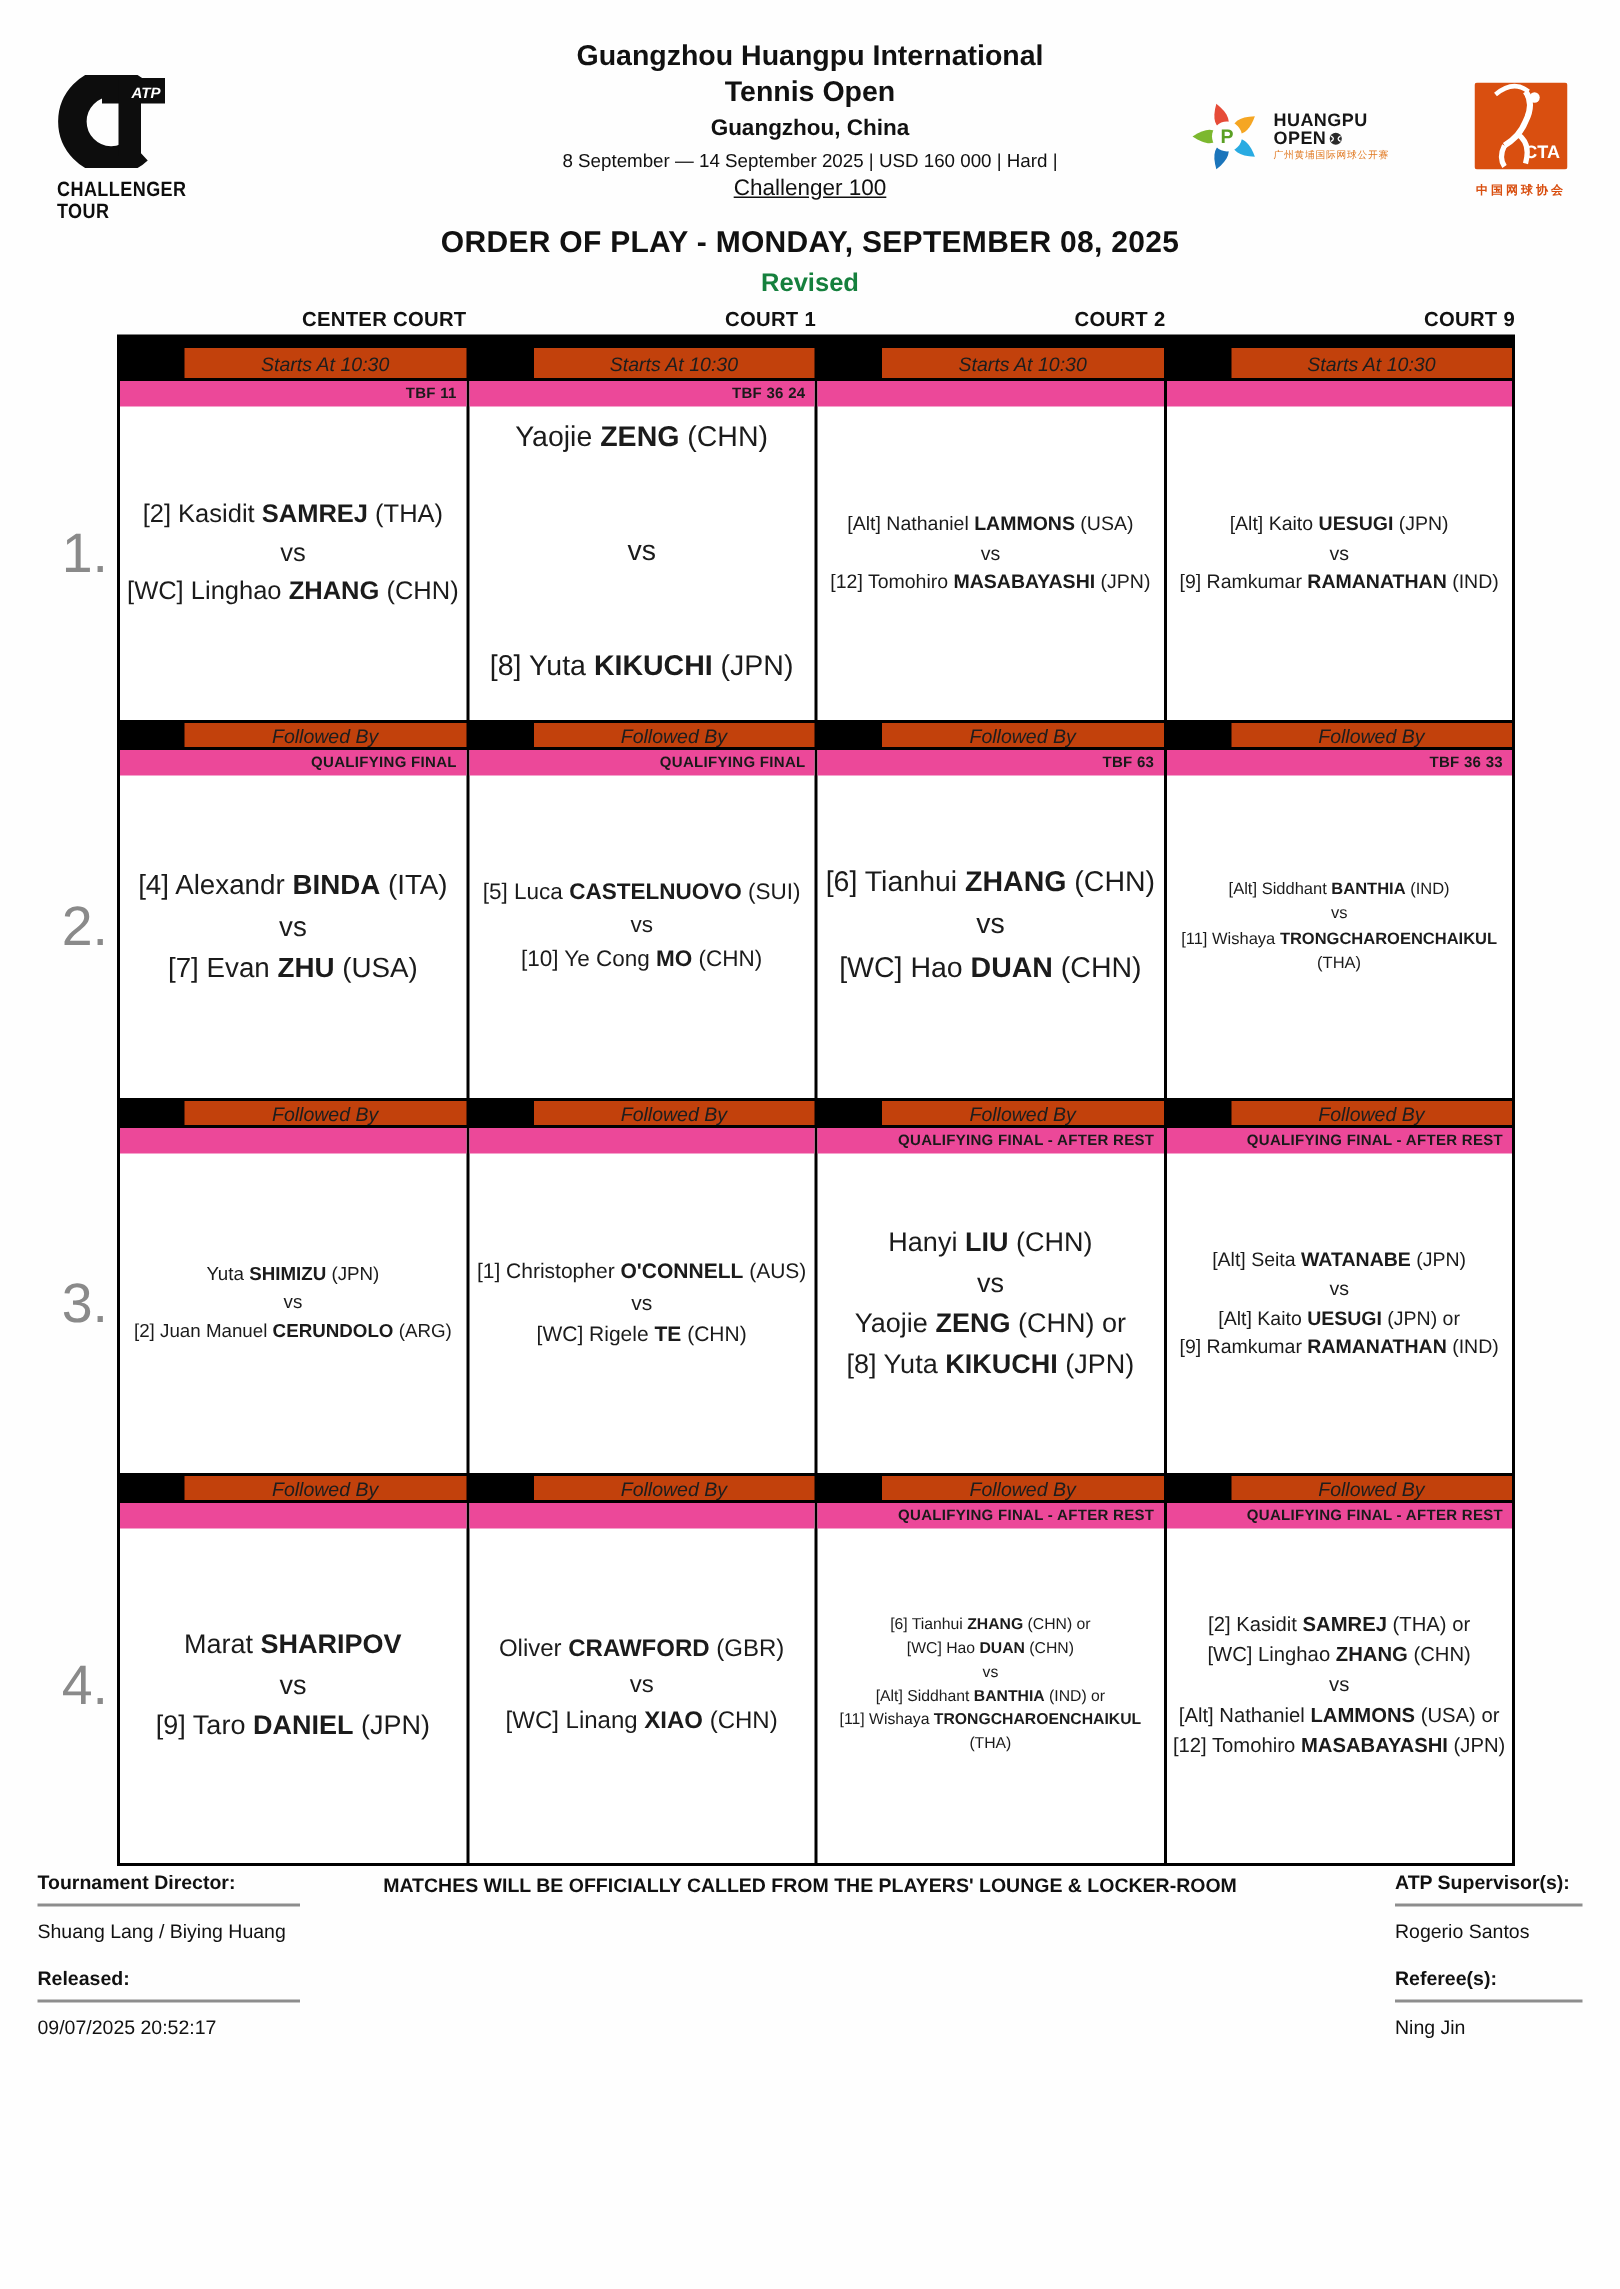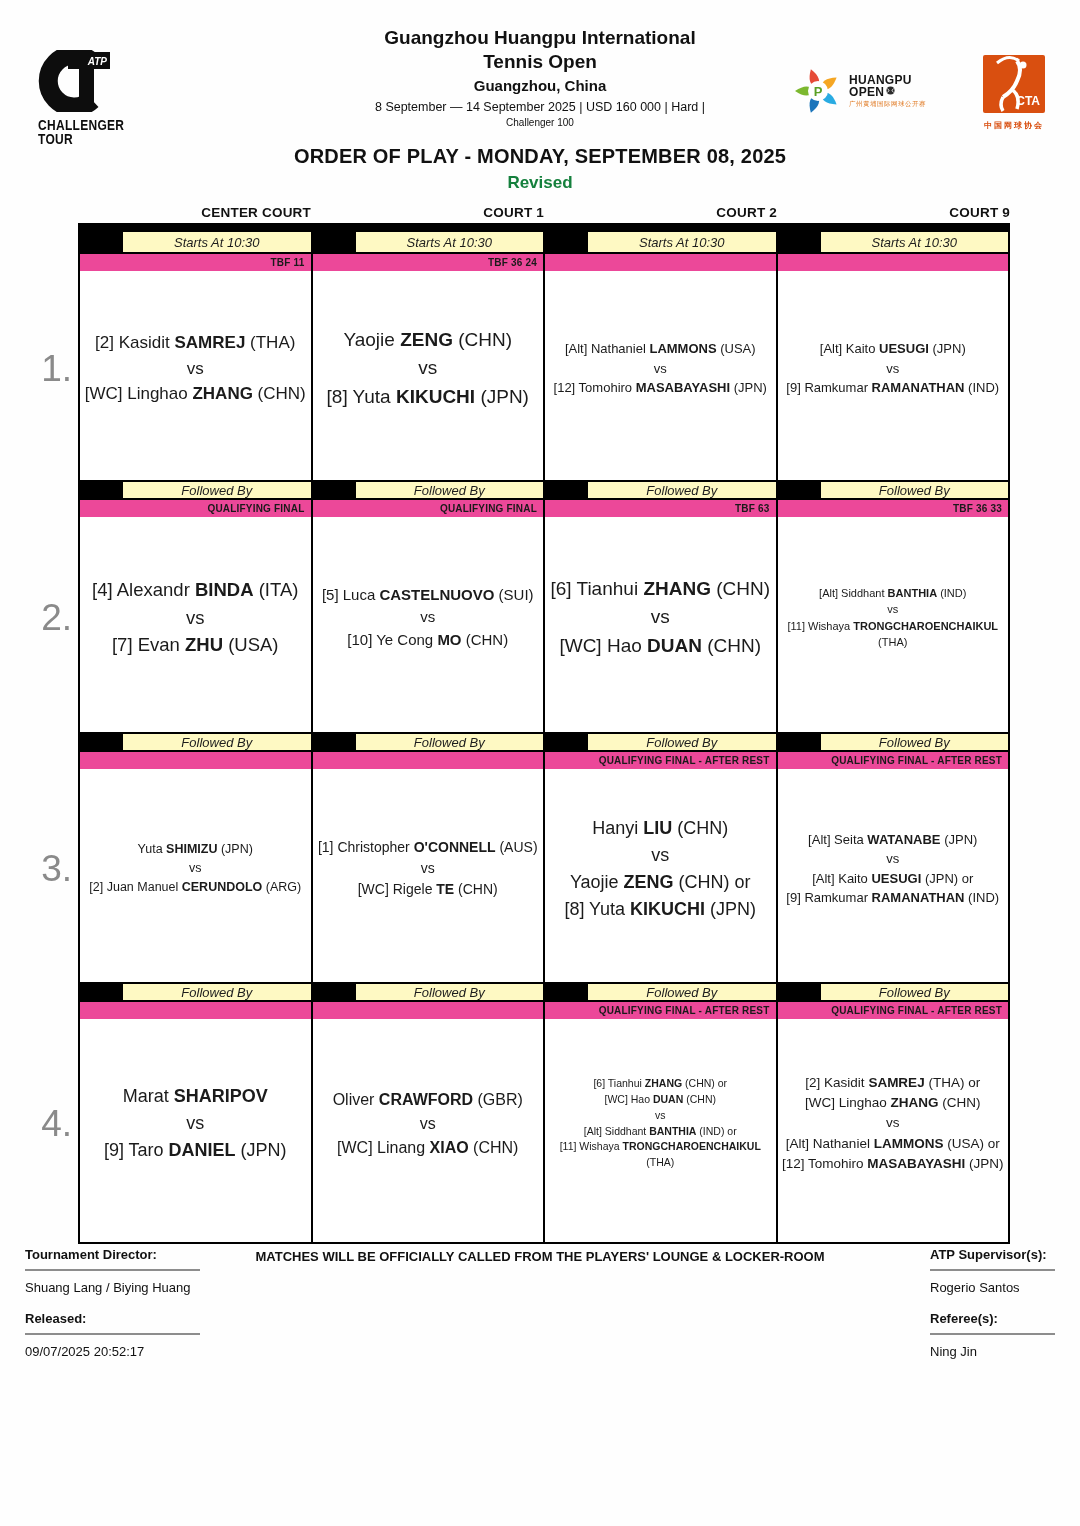--- a/index.html
+++ b/index.html
@@ -8,21 +8,21 @@
     position: relative; width: 1080px; height: 1526px; margin: 0 auto;
     background: #fefefe; color: #111;
     font-family: "Liberation Sans", sans-serif; overflow: hidden;
   }
 
   
   .title-block { position: absolute; top: 26px; left: 0; right: 0; text-align: center; }
   .t1 { font-size: 19px; font-weight: bold; line-height: 1.25; }
   .t3 { font-size: 15px; font-weight: bold; margin-top: 3px; }
   .t4 { font-size: 12.5px; margin-top: 6px; }
-  .t5 { font-size: 10px; margin-top: 3px; }
+  .t5 { font-size: 15px; margin-top: 3px; text-decoration: underline; }
   .order-title { font-size: 20px; font-weight: bold; margin-top: 17px; letter-spacing: .2px; }
   .revised { font-size: 17px; font-weight: bold; margin-top: 5px; }
 
   .atp-logo { position: absolute; left: 38px; top: 50px; width: 96px; }
   .atp-text { font-weight: bold; font-size: 12px; line-height: 1.05; letter-spacing: .3px; margin-top: 2px; color: #0d0d0d; transform: scaleY(1.15); transform-origin: top left; }
 
   .hp-logo { position: absolute; left: 793px; top: 66px; display: flex; align-items: center; gap: 6px; }
   .hp-text { line-height: 1; }
   .hp-main { font-size: 12px; font-weight: 900; letter-spacing: .3px; color: #161616; }
   .hp-sub { font-size: 6.5px; color: #e07820; margin-top: 3px; letter-spacing: .5px; }
@@ -33,21 +33,21 @@
   
   .schedule { position: absolute; left: 78px; top: 201px; width: 932px; }
   .court-names { display: grid; grid-template-columns: repeat(4, 1fr); height: 22px; align-items: center; text-align: right; font-weight: bold; font-size: 13.5px; letter-spacing: .2px; }
   .black-bar { height: 9px; background: #000; }
   .grid {
     display: grid; grid-template-columns: repeat(4, 1fr);
     grid-template-rows: 20px 226px 16px 232px 16px 230px 16px 240px;
     gap: 2px; background: #000;
     border: 2px solid #000; border-top: none;
   }
-  .bar { background: #fef9c3; display: flex; align-items: center; justify-content: center; font-style: italic; font-size: 13px; color: #1d1d1d; margin-left: 43px; }
+  .bar { background: #c2410c; display: flex; align-items: center; justify-content: center; font-style: italic; font-size: 13px; color: #1d1d1d; margin-left: 43px; }
   .match { background: #fff; display: flex; flex-direction: column; }
   .note { height: 17px; background: #ec4899; font-size: 10px; font-weight: bold; text-align: right; padding: 3px 6px 0 0; letter-spacing: .2px; color: #1a1a1a; }
   .mbody { flex: 1; display: flex; flex-direction: column; justify-content: center; align-items: center; text-align: center; padding: 0 4px 14px 4px; line-height: 1.5; color: #1b1b1b; }
   .mline b { font-weight: bold; }
   .row-num { position: absolute; left: 26px; width: 46px; text-align: right; font-size: 37px; color: #8a8a8a; }
 
   
   .footer-center { position: absolute; top: 1247px; left: 0; right: 0; text-align: center; font-weight: bold; font-size: 13px; line-height: 1.55; }
   .foot-col { position: absolute; top: 1247px; font-size: 13px; }
   .foot-left { left: 25px; }
@@ -92,21 +92,21 @@
         <path d="M0,-23 C6,-14 6,-8 0,-4 C-6,-8 -6,-14 0,-23Z" fill="#f5a623" transform="rotate(54)"></path>
         <path d="M0,-23 C6,-14 6,-8 0,-4 C-6,-8 -6,-14 0,-23Z" fill="#29abe2" transform="rotate(126)"></path>
         <path d="M0,-23 C6,-14 6,-8 0,-4 C-6,-8 -6,-14 0,-23Z" fill="#1b75bb" transform="rotate(198)"></path>
         <path d="M0,-23 C6,-14 6,-8 0,-4 C-6,-8 -6,-14 0,-23Z" fill="#7cb82f" transform="rotate(270)"></path>
         <circle cx="0" cy="0" r="10" fill="#ffffff"></circle>
         <text x="0" y="4.5" text-anchor="middle" font-size="13" font-weight="bold" fill="#5aa024" font-family="Liberation Sans, sans-serif">P</text>
       </g>
     </svg>
     <div class="hp-text">
       <div class="hp-main">HUANGPU</div>
-      <div class="hp-main" style="display:flex;align-items:flex-start;gap:2px;">
+      <div class="hp-main" style="display:flex;align-items:center;gap:2px;">
         <span>OPEN</span>
         <svg width="9" height="9" viewBox="0 0 10 10">
           <circle cx="5" cy="5" r="4.5" fill="#2b2b2b"></circle>
           <path d="M1.5 3 Q5 5 1.5 7 M8.5 3 Q5 5 8.5 7" stroke="#fff" stroke-width="1" fill="none"></path>
         </svg>
       </div>
       <div class="hp-sub">广州黄埔国际网球公开赛</div>
     </div>
   </div>
 
@@ -139,21 +139,21 @@
         <div class="match">
           <div class="note">TBF 11</div>
           <div class="mbody" style="font-size: 17px;">
             <div class="mline">[2] Kasidit <b>SAMREJ</b> (THA)</div>
             <div class="mline">vs</div>
             <div class="mline">[WC] Linghao <b>ZHANG</b> (CHN)</div>
           </div>
         </div>
         <div class="match">
           <div class="note">TBF 36 24</div>
-          <div class="mbody" style="font-size: 19px;">
+          <div class="mbody" style="font-size: 19px; gap: 48px;">
             <div class="mline">Yaojie <b>ZENG</b> (CHN)</div>
             <div class="mline">vs</div>
             <div class="mline">[8] Yuta <b>KIKUCHI</b> (JPN)</div>
           </div>
         </div>
         <div class="match">
           <div class="note"></div>
           <div class="mbody" style="font-size: 13px;">
             <div class="mline">[Alt] Nathaniel <b>LAMMONS</b> (USA)</div>
             <div class="mline">vs</div>

